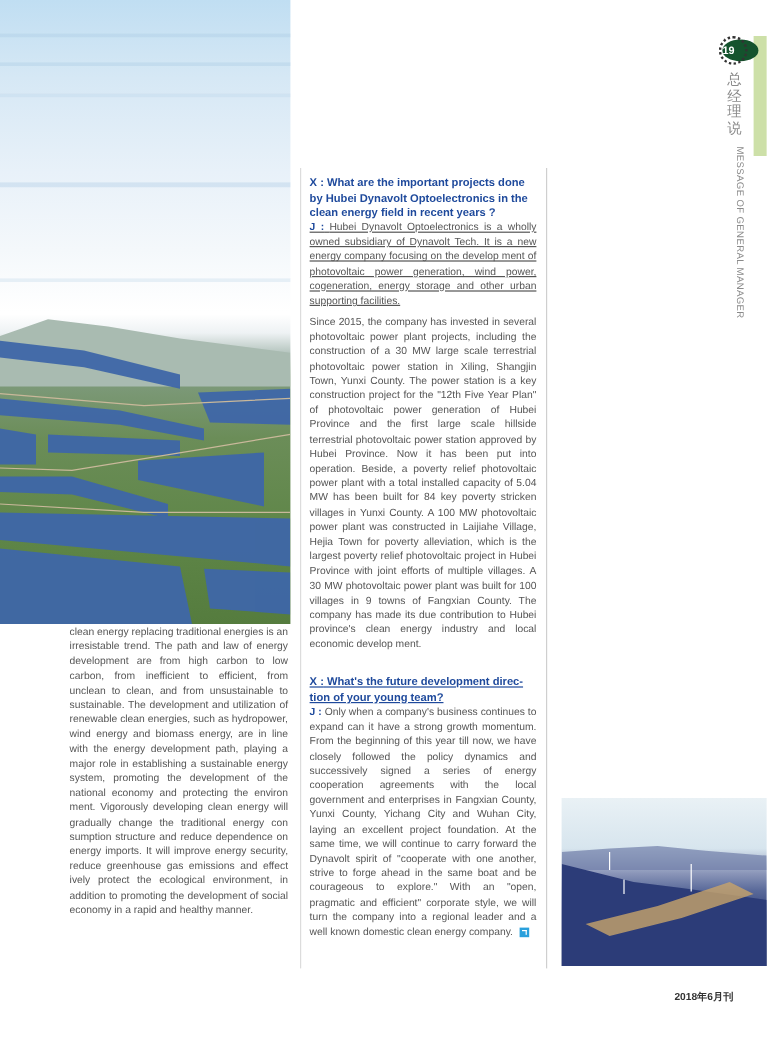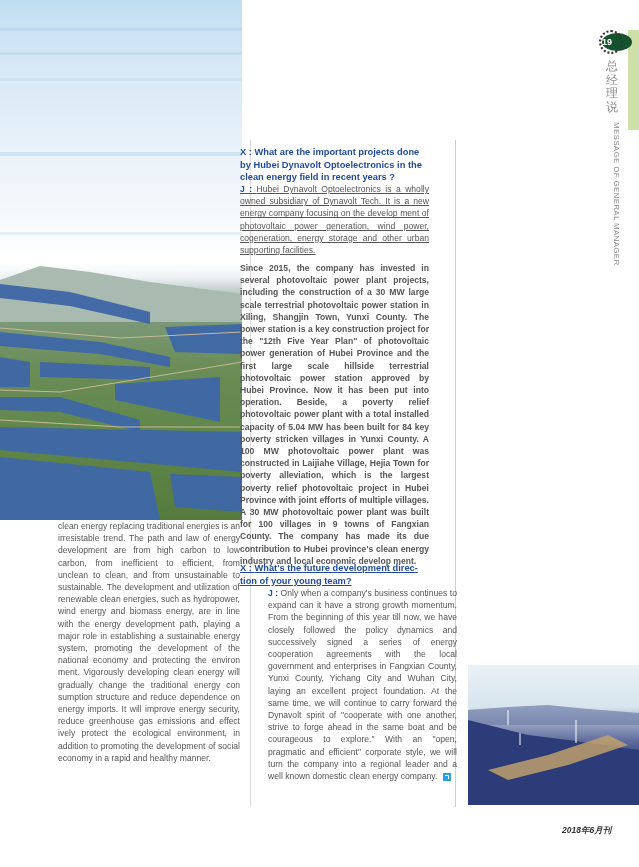--- a/index.html
+++ b/index.html
@@ -17,26 +17,26 @@
   .solar svg { position:absolute; left:0; top:0; }
 
   
   .panel { position:absolute; left:250px; top:140px; width:204px; height:667px;
            border-left:1px solid #dcdcdc; border-right:1px solid #cfcfcf; background:#ffffff; }
 
   .text { font-size:8.6px; line-height:12.2px; color:#555555; text-align:justify; }
   .q { font-size:9.3px; line-height:12.6px; font-weight:bold; color:#1f4a9c; }
   .ans-mark { color:#1f4a9c; font-weight:bold; }
 
-  .mid-col { position:absolute; left:240px; width:189px; }
+  .mid-col { position:absolute; left:258px; width:189px; }
   #q1 { top:146px; }
   #a1 { top:183px;text-decoration:underline; }
-  #p2 { top:262px;font-weight:bold; }
+  #p2 { top:262px; }
   #q2 { top:562px;text-decoration:underline; }
-  #a2 { top:587px;margin-left:28px; }
+  #a2 { top:587px; }
 
   .left-col { position:absolute; left:58px; top:520px; width:182px; }
 
   .endmark { display:inline-block; width:8px; height:8px; background:#2aa0dc; vertical-align:middle; margin-left:3px; position:relative; }
   .endmark::after { content:""; position:absolute; left:2px; top:2px; width:3px; height:3px; border:1px solid #fff; border-left:none; border-bottom:none; }
 
   
   .photo2 { position:absolute; left:468px; top:665px; width:171px; height:140px; overflow:hidden;
             background:linear-gradient(180deg,#e9f1f5 0%,#d7e5ee 30%,#8a95b8 45%,#5a6a9a 55%,#2f3f7a 70%,#243468 100%); }
   .photo2 svg { position:absolute; left:0; top:0; }
@@ -45,21 +45,21 @@
   .green-tab { position:absolute; left:628px; top:30px; width:11px; height:100px; background:#cde0a8; }
   .page-badge { position:absolute; left:602px; top:33px; width:30px; height:18px; border-radius:50%;
                 background:#14532d; color:#fff; font-size:9px; font-weight:bold; line-height:18px; }
   .page-badge::before { content:""; position:absolute; left:-3px; top:-3px; width:24px; height:24px; border-radius:50%;
                         border:2px dotted #333; box-sizing:border-box; }
   .cn-title { position:absolute; left:605px; top:60px; width:14px; font-size:12px; line-height:13.5px; color:#8a8a8a;
               font-family:"DejaVu Sans", sans-serif; text-align:center; }
   .en-title { position:absolute; left:612px; top:122px; font-size:8px; letter-spacing:0.3px; color:#8a8a8a;
               writing-mode:vertical-rl; white-space:nowrap; }
 
-  .footer { position:absolute; left:562px; top:825px; font-size:8.5px; font-weight:bold; color:#333333;font-style:italic; }
+  .footer { position:absolute; left:562px; top:825px; font-size:8.5px; font-weight:bold; color:#333333; }
 </style>
 </head>
 <body>
 
 <div class="sky">
   <div class="band" style="top:28px"></div>
   <div class="band" style="top:52px"></div>
   <div class="band" style="top:78px;opacity:.6"></div>
   <div class="band" style="top:152px;height:4px"></div>
   <div class="band" style="top:232px;opacity:.7"></div>

